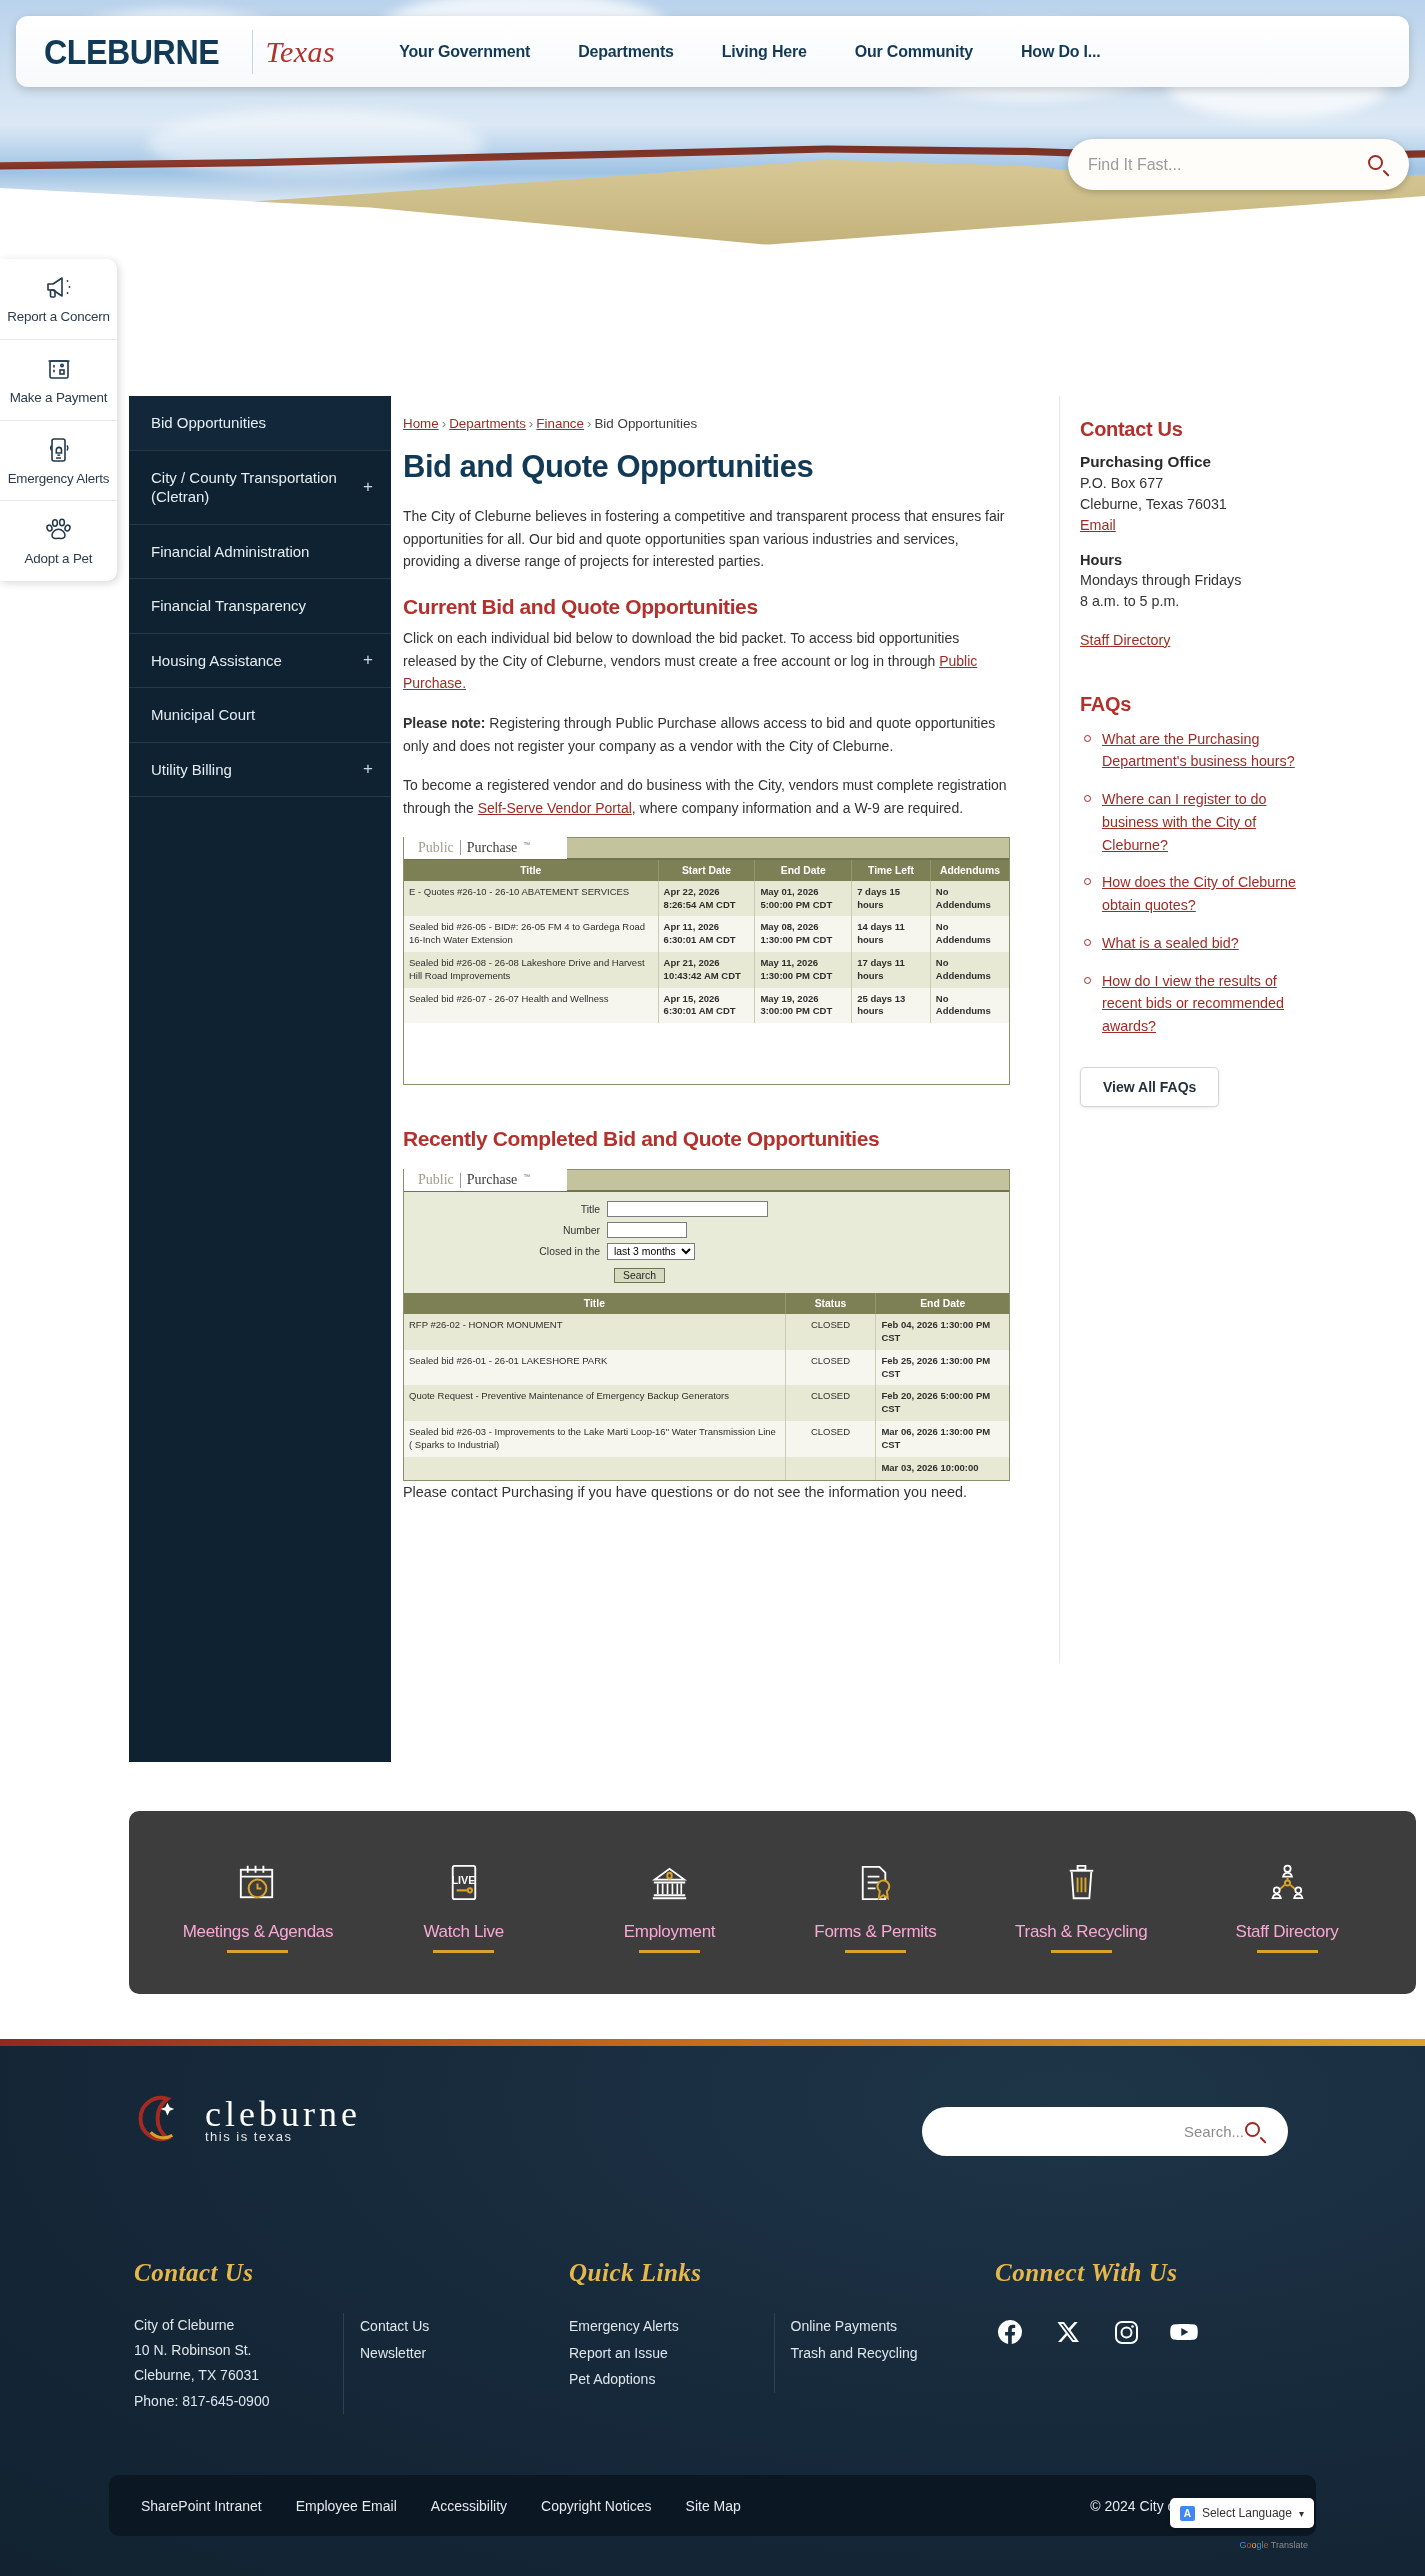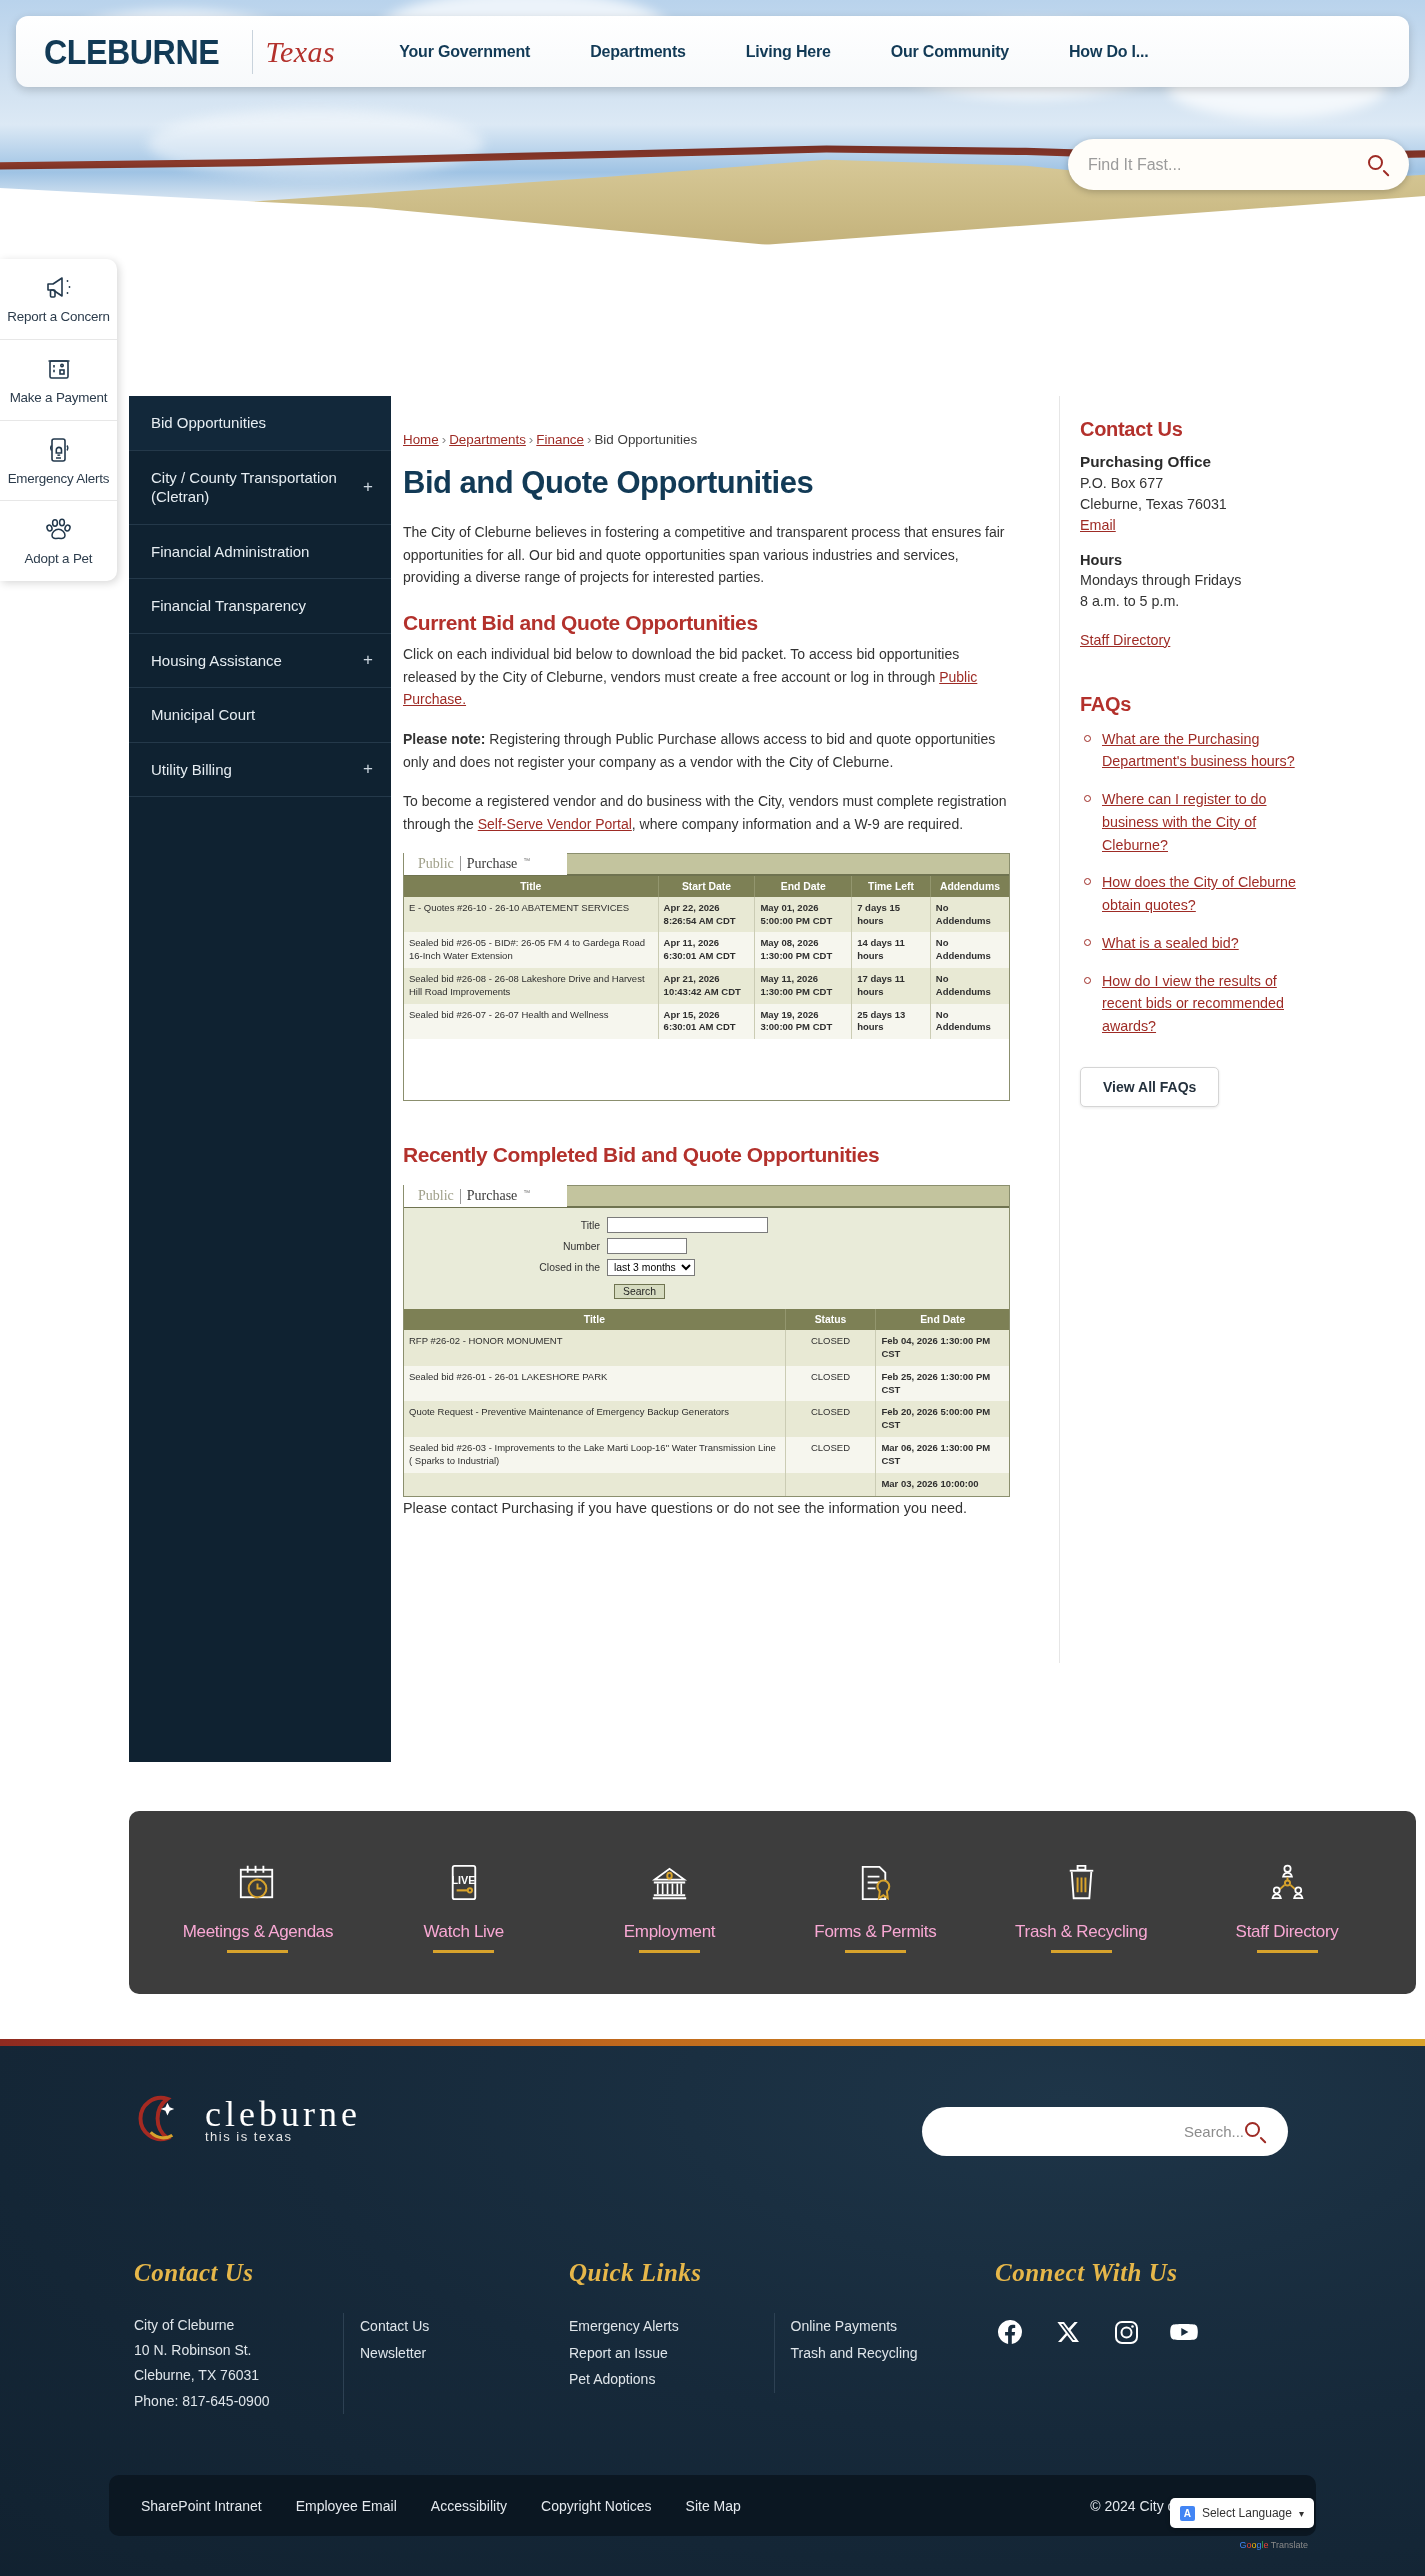--- a/index.html
+++ b/index.html
@@ -54,21 +54,21 @@
     font-weight: 700; font-size: 35px; letter-spacing: -0.5px;
     color: #123a56; transform: scaleX(.92); transform-origin: left center;
     padding-right: 14px;
   }
   .brand-div { width:1px; height:44px; background:#c9d3dc; margin: 0 12px 0 4px; }
   .brand-texas {
     font-family: "Liberation Serif", serif;
     font-style: italic; font-size: 30px; color: #b3312c; font-weight:400;
     letter-spacing: 0.5px;
   }
-  .mainnav { display:flex; align-items:center; margin-left: 42px; gap: 16px; }
+  .mainnav { display:flex; align-items:center; margin-left: 42px; gap: 4px; }
   .mainnav a {
     color:#123a56; text-decoration:none; font-weight:700; font-size:16px;
     padding: 10px 22px; white-space:nowrap; letter-spacing:-0.2px;
   }
 
   
   .findfast {
     position:absolute; top:139px; right:16px; width:341px; height:51px;
     background:#fffdf9; border-radius:26px; box-shadow:0 2px 7px rgba(0,0,0,.22);
     display:flex; align-items:center; padding: 0 20px; z-index:20;
@@ -112,21 +112,21 @@
     border-bottom:1px solid #24394a; position:relative; cursor:pointer;
   }
   .sm-item:first-child{ background:#12283a; }
   .sm-item .plus {
     position:absolute; right:18px; top:50%; transform:translateY(-50%);
     font-size:17px; color:#cfd9e1; font-weight:400;
   }
 
   
   .center {
-    position:absolute; top:16px; left:262px; width:643px; padding: 20px 24px 0 12px;
+    position:absolute; top:0; left:262px; width:643px; padding: 20px 24px 0 12px;
   }
   .crumb { font-size:13.4px; color:#3d3d3d; margin-bottom:18px; }
   .crumb a { color:#9e2b25; text-decoration:underline; }
   .crumb span.sep { color:#888; padding:0 3px; }
   h1.page-title {
     font-size:31px; color:#123a56; font-weight:700; letter-spacing:-0.5px;
     margin-bottom:20px;
   }
   .body-p { font-size:14px; line-height:1.62; color:#333; margin-bottom:17px; }
   .body-p a { color:#9e2b25; text-decoration:underline; }

